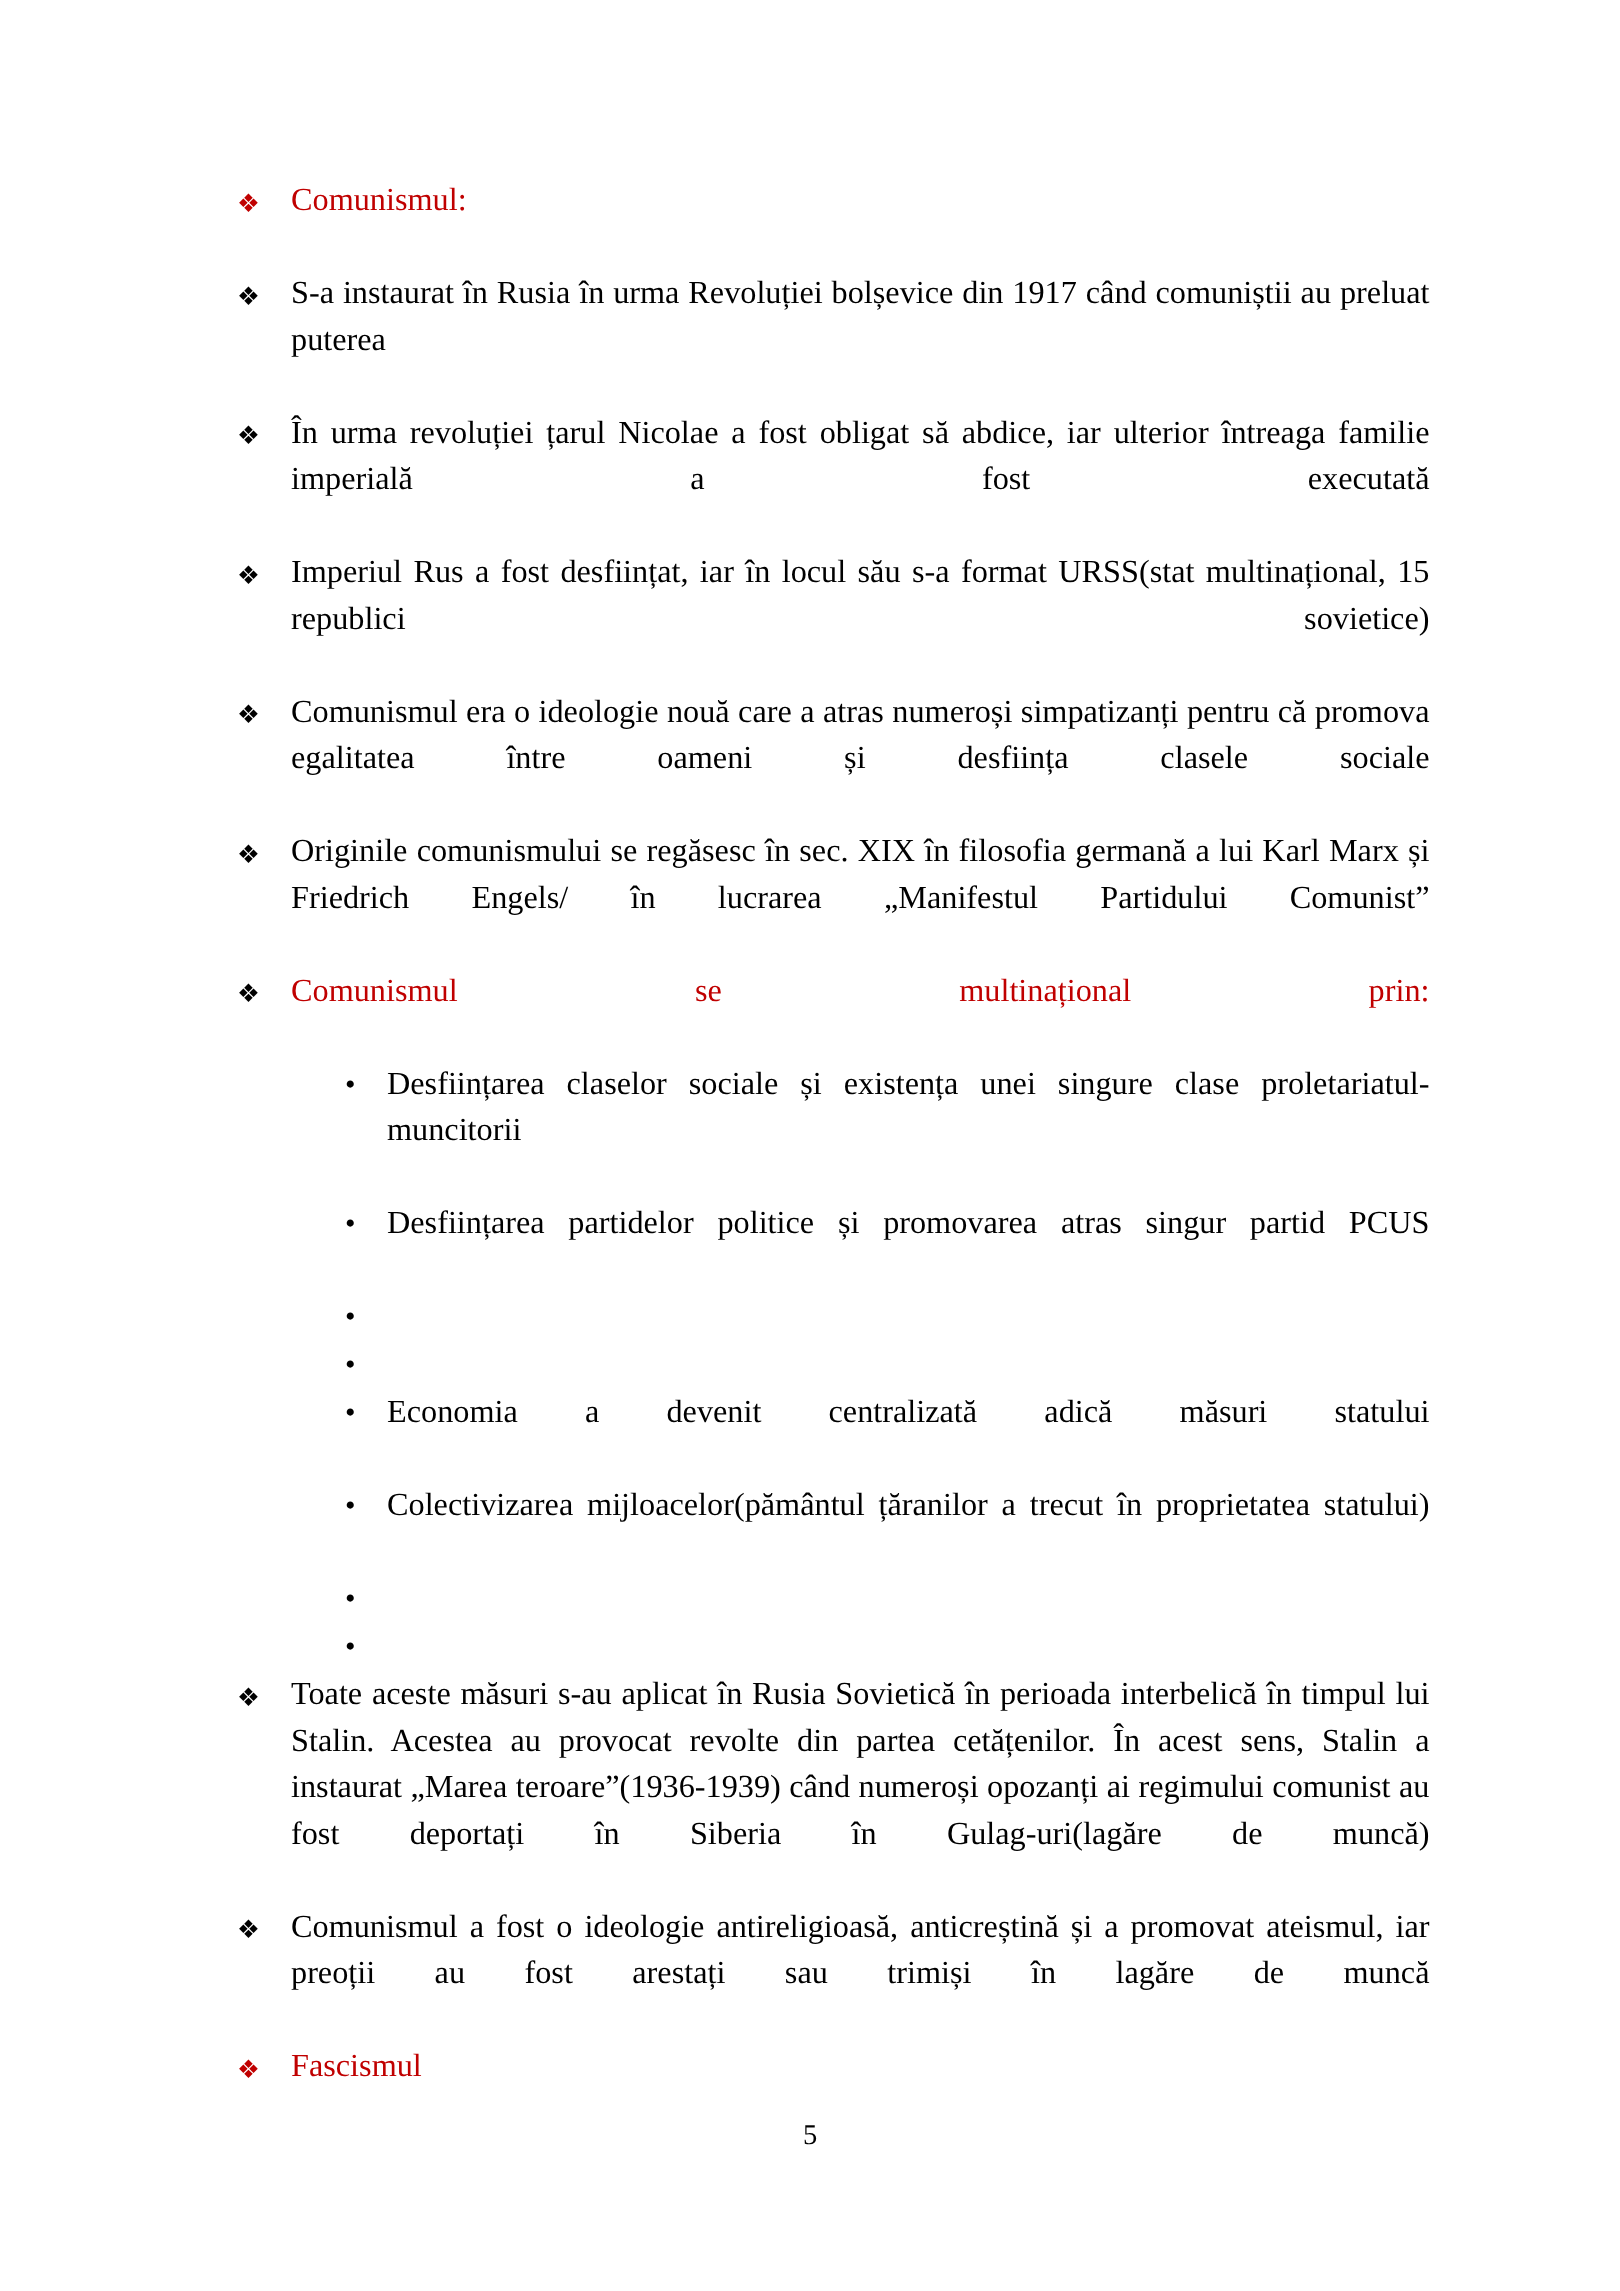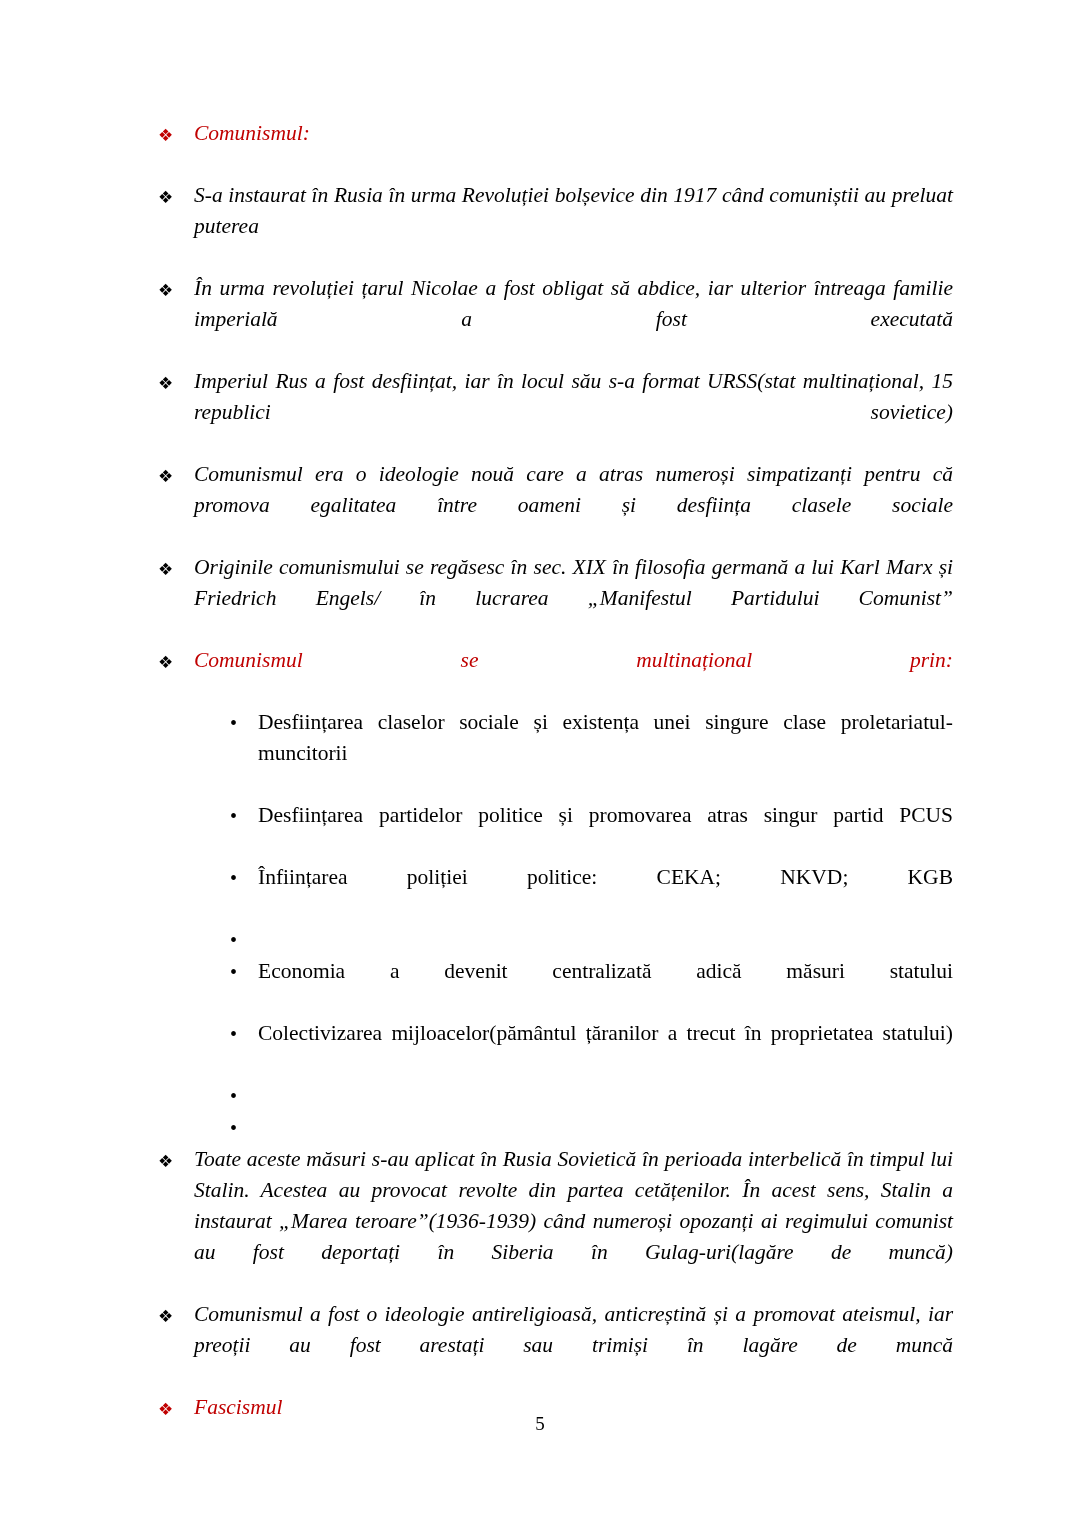--- a/index.html
+++ b/index.html
@@ -50,21 +50,21 @@
     display: inline-block;
     width: 100%;
   }
 
   
   .lvl1 .bullet {
     width: 36px;
     font-size: 17px;
     padding-top: 2px;
   }
-  .lvl1 .txt { width: 759px; font-style: italic; }
+  .lvl1 .txt { width: 759px; }
 
   
   .lvl2 { padding-left: 72px; }
   .lvl2 .bullet {
     width: 28px;
     font-size: 20px;
     padding-top: 1px;
   }
   .lvl2 .txt { width: 695px; }
 
@@ -119,21 +119,20 @@
       <div class="row lvl2">
         <span class="bullet blk">•</span>
         <span class="txt blk">Desființarea claselor sociale și existența unei singure clase proletariatul-muncitorii</span>
       </div>
       <div class="row lvl2">
         <span class="bullet blk">•</span>
         <span class="txt blk">Desființarea partidelor politice și promovarea atras singur partid PCUS</span>
       </div>
       <div class="row lvl2">
         <span class="bullet blk">•</span>
-        <span class="txt blk">Înființarea poliției politice: CEKA; NKVD; KGB</span>
       </div>
       <div class="row lvl2">
         <span class="bullet blk">•</span>
       </div>
       <div class="row lvl2">
         <span class="bullet blk">•</span>
         <span class="txt blk">Economia a devenit centralizată adică măsuri statului</span>
       </div>
       <div class="row lvl2">
         <span class="bullet blk">•</span>

